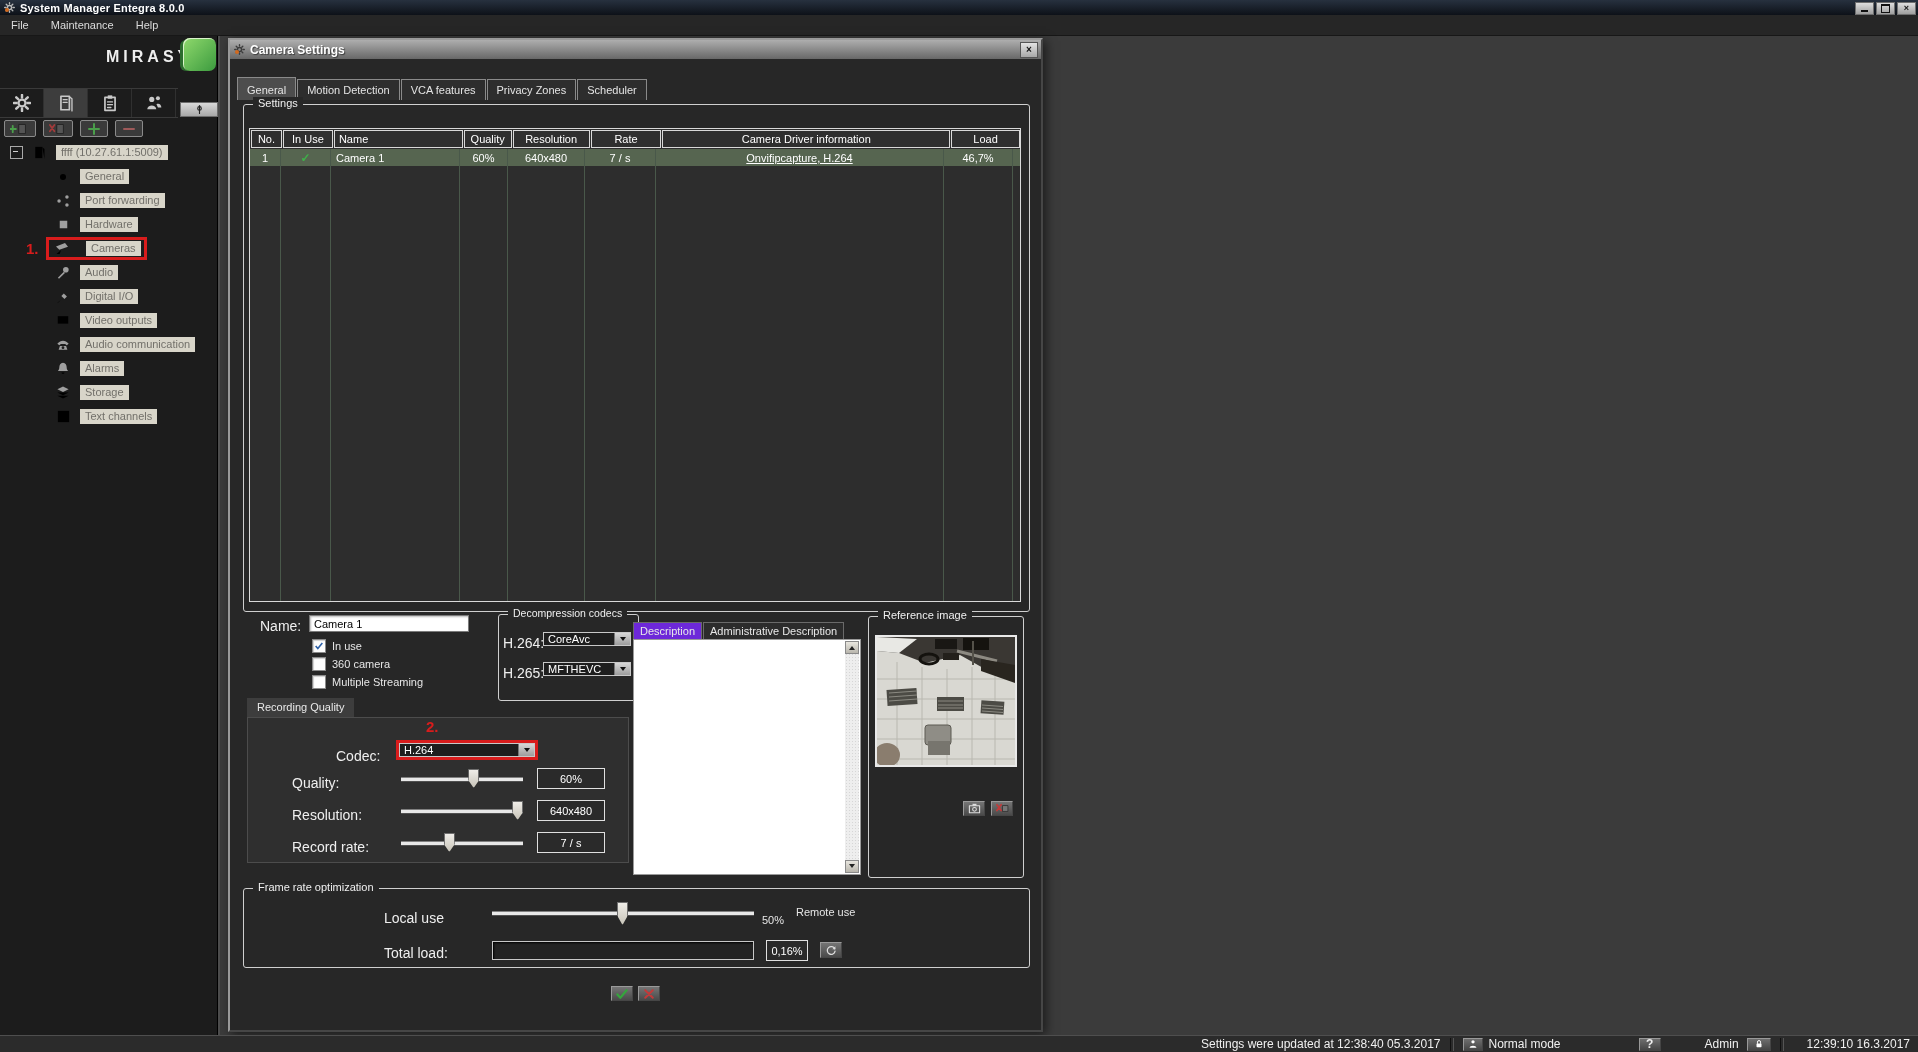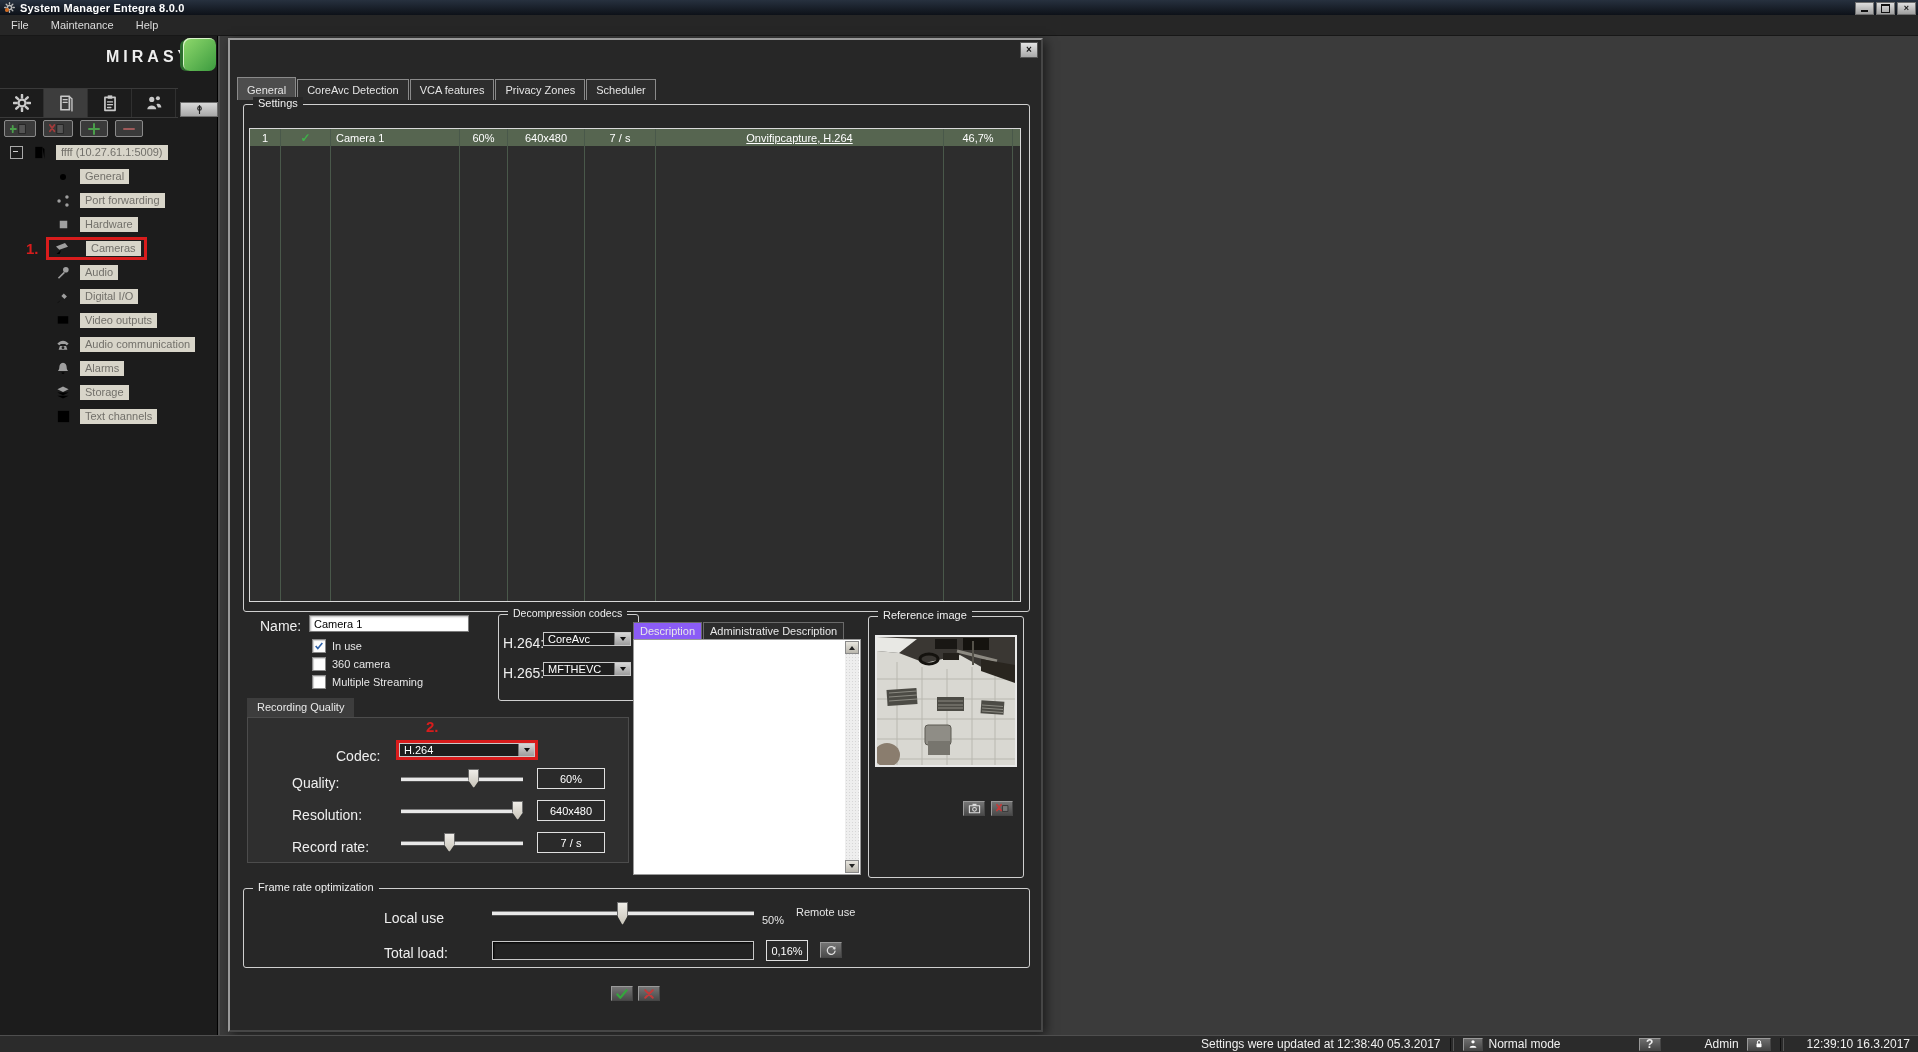--- a/index.html
+++ b/index.html
@@ -80,21 +80,21 @@
   .tinput{position:absolute;background:#fff;color:#000;border:1px solid #7a7a7a;box-shadow:inset 1px 1px 2px #bbb;
     font-family:"Liberation Sans",sans-serif;font-size:11px;padding:1px 4px;box-sizing:border-box}
   .cbrow{position:absolute;display:flex;align-items:center;gap:6px;height:14px}
   .cbox{width:12px;height:12px;background:#fdfdfd;border:1px solid #8a8a8a;box-shadow:inset 1px 1px 1px #cfcfcf;display:flex;align-items:center;justify-content:center}
   .dd{display:flex;align-items:center;background:#1e1e1e;border:1px solid #c8c8c8;box-sizing:border-box;height:14px}
   .dd .ddtext{flex:1;padding-left:4px;color:#fff;font-size:11px;white-space:nowrap;overflow:hidden}
   .ddbtn{width:15px;align-self:stretch;background:linear-gradient(#d7d7d7,#9d9d9d);border-left:1px solid #777;
     display:flex;align-items:center;justify-content:center}
   .ddarrow{width:0;height:0;border:3px solid transparent;border-top:4px solid #111;margin-top:3px}
   .dtab{padding:2px 6px 3px;font-size:11px;color:#e8e8e8;border:1px solid #6a6a6a;border-bottom:none;background:#2c2c2c;margin-right:1px}
-  .dtab.active{background:#8b5cf6}
+  .dtab.active{background:#6d28d9}
   .descbox{position:absolute;background:#fff;border:1px solid #9a9a9a;box-sizing:border-box}
   .vscroll{position:absolute;right:1px;top:1px;bottom:1px;width:14px;background:radial-gradient(#d6d6d6 28%,#eee 30%) 0 0/3px 3px}
   .sbtn{position:absolute;left:0;width:14px;height:13px;background:linear-gradient(#e8e6df,#b9b6ad);border:1px solid #8a8a8a;
     box-sizing:border-box;display:flex;align-items:center;justify-content:center}
   .tri-up{width:0;height:0;border:3px solid transparent;border-bottom:4px solid #222;margin-bottom:2px}
   .tri-dn{width:0;height:0;border:3px solid transparent;border-top:4px solid #222;margin-top:2px}
   .rqtab{position:absolute;left:17px;top:658px;padding:3px 10px 4px;background:#3d3d3d;color:#e9e9e9;font-size:11px}
   .rqbox{position:absolute;left:17px;top:677px;width:382px;height:146px;background:#2f2f2f;border:1px solid #4c4c4c;box-sizing:border-box}
   .slider{position:relative;height:20px}
   .slider .track{position:absolute;left:0;right:0;top:8px;height:3px;background:#e8e8e8;border-top:1px solid #808080;border-bottom:1px solid #505050}
@@ -346,37 +346,57 @@
             <path d="M4.5 5h7M4.5 7.5h7M4.5 10h7M4.5 12h4" stroke-width="1.1"></path>
           </svg>
         </span>
       <span class="lbl">Text channels</span>
     </div>
   </div>
 </div>
 
 <div class="abs dialog">
 
+  <div class="dtitle">
+    <span class="ic appgear" style="position:relative">
+      <svg width="11" height="11" viewBox="0 0 16 16" style="color:#3c3c3c">
+          <path d="M8 1v2M8 13v2M1 8h2M13 8h2M3.2 3.2l1.5 1.5M11.3 11.3l1.5 1.5M12.8 3.2l-1.5 1.5M4.7 11.3l-1.5 1.5" stroke-width="2"></path>
+          <circle cx="8" cy="8" r="3" stroke-width="2"></circle>
+        </svg>
+      <span class="dot"></span>
+    </span>
+    <span class="t">Camera Settings</span>
+  </div>
   <div class="dclose">
       <span>×</span>
     </div>
 
   <div class="tabs">
     <span class="tab active">General</span>
-    <span class="tab">CoreAvc Detection</span>
+    <span class="tab">Motion Detection</span>
     <span class="tab">VCA features</span>
     <span class="tab">Privacy Zones</span>
     <span class="tab">Scheduler</span>
   </div>
 
   <div class="grp" style="left:13px;top:64px;width:785px;height:506px">
     <span class="glabel">Settings</span>
   </div>
 
   <div class="stable">
+    <div class="thead">
+      <div class="hcell c0">No.</div>
+      <div class="hcell c1">In Use</div>
+      <div class="hcell c2 left">Name</div>
+      <div class="hcell c3">Quality</div>
+      <div class="hcell c4">Resolution</div>
+      <div class="hcell c5">Rate</div>
+      <div class="hcell c6">Camera Driver information</div>
+      <div class="hcell c7">Load</div>
+    </div>
     <div class="trow1">
       <div class="rcell c0">1</div>
       <div class="rcell c1">
           <span class="checkmark">✓</span>
         </div>
       <div class="rcell c2 left">Camera 1</div>
       <div class="rcell c3">60%</div>
       <div class="rcell c4">640x480</div>
       <div class="rcell c5">7 / s</div>
       <div class="rcell c6">

